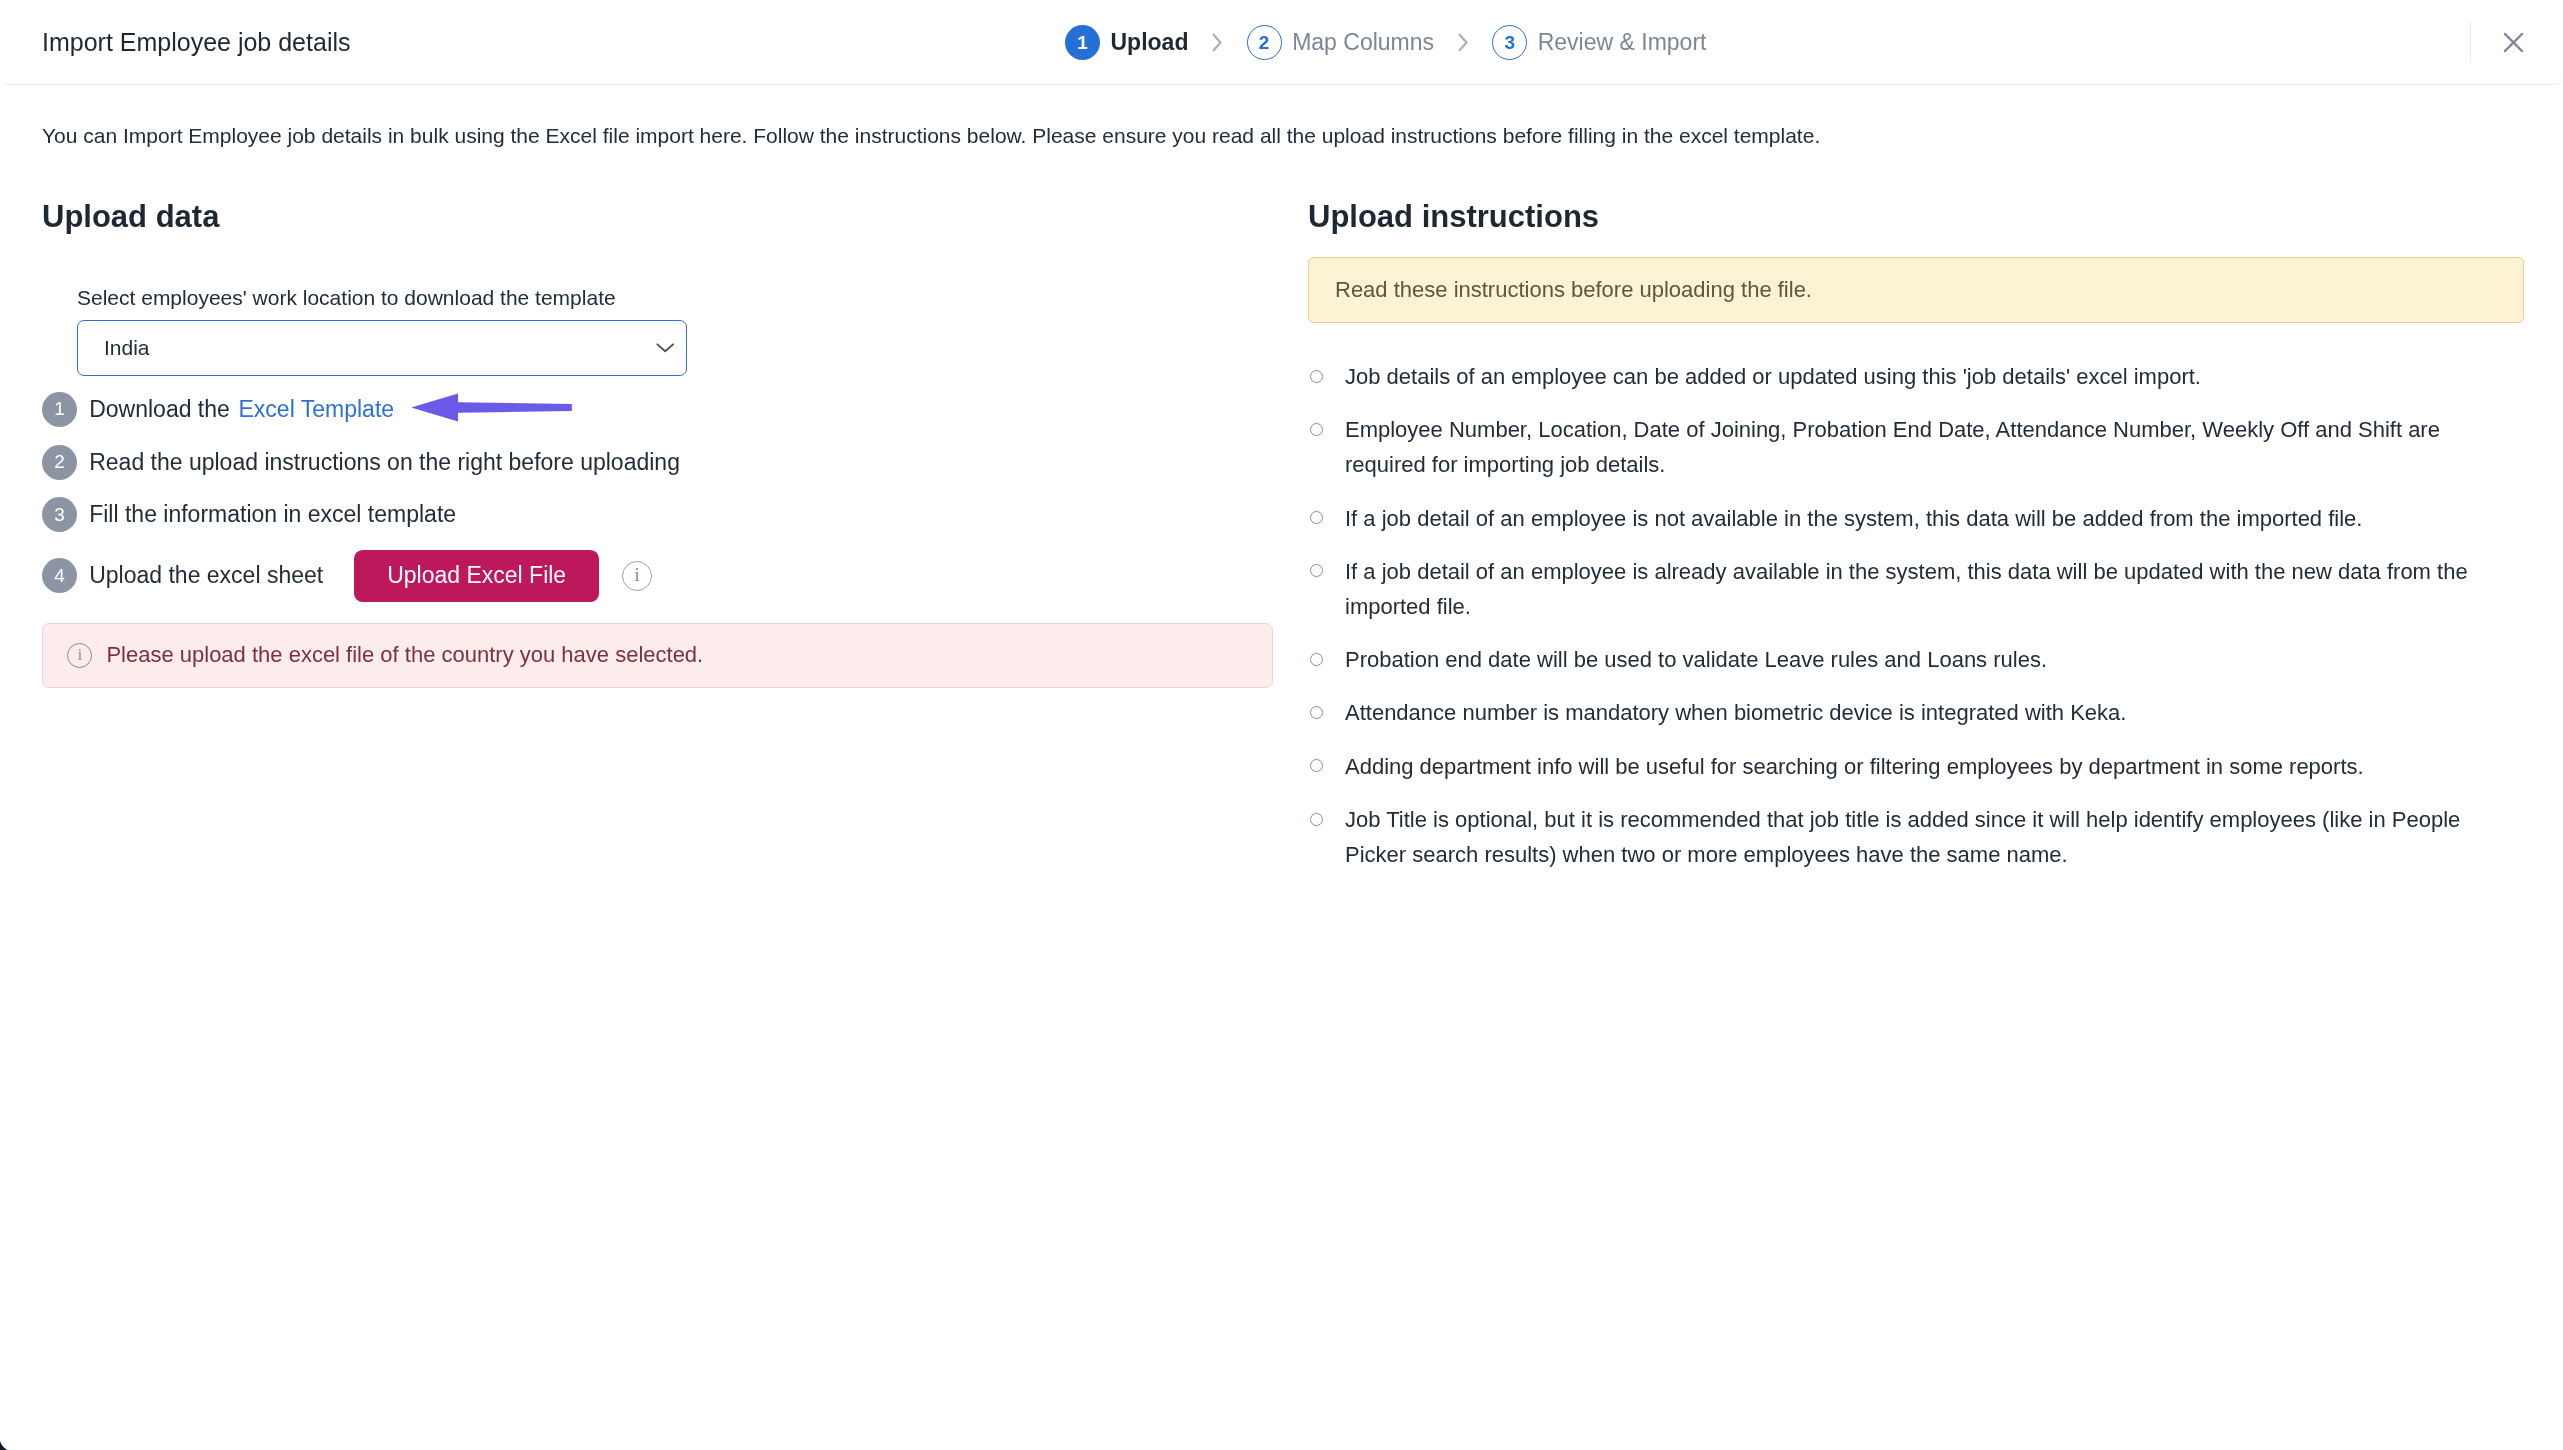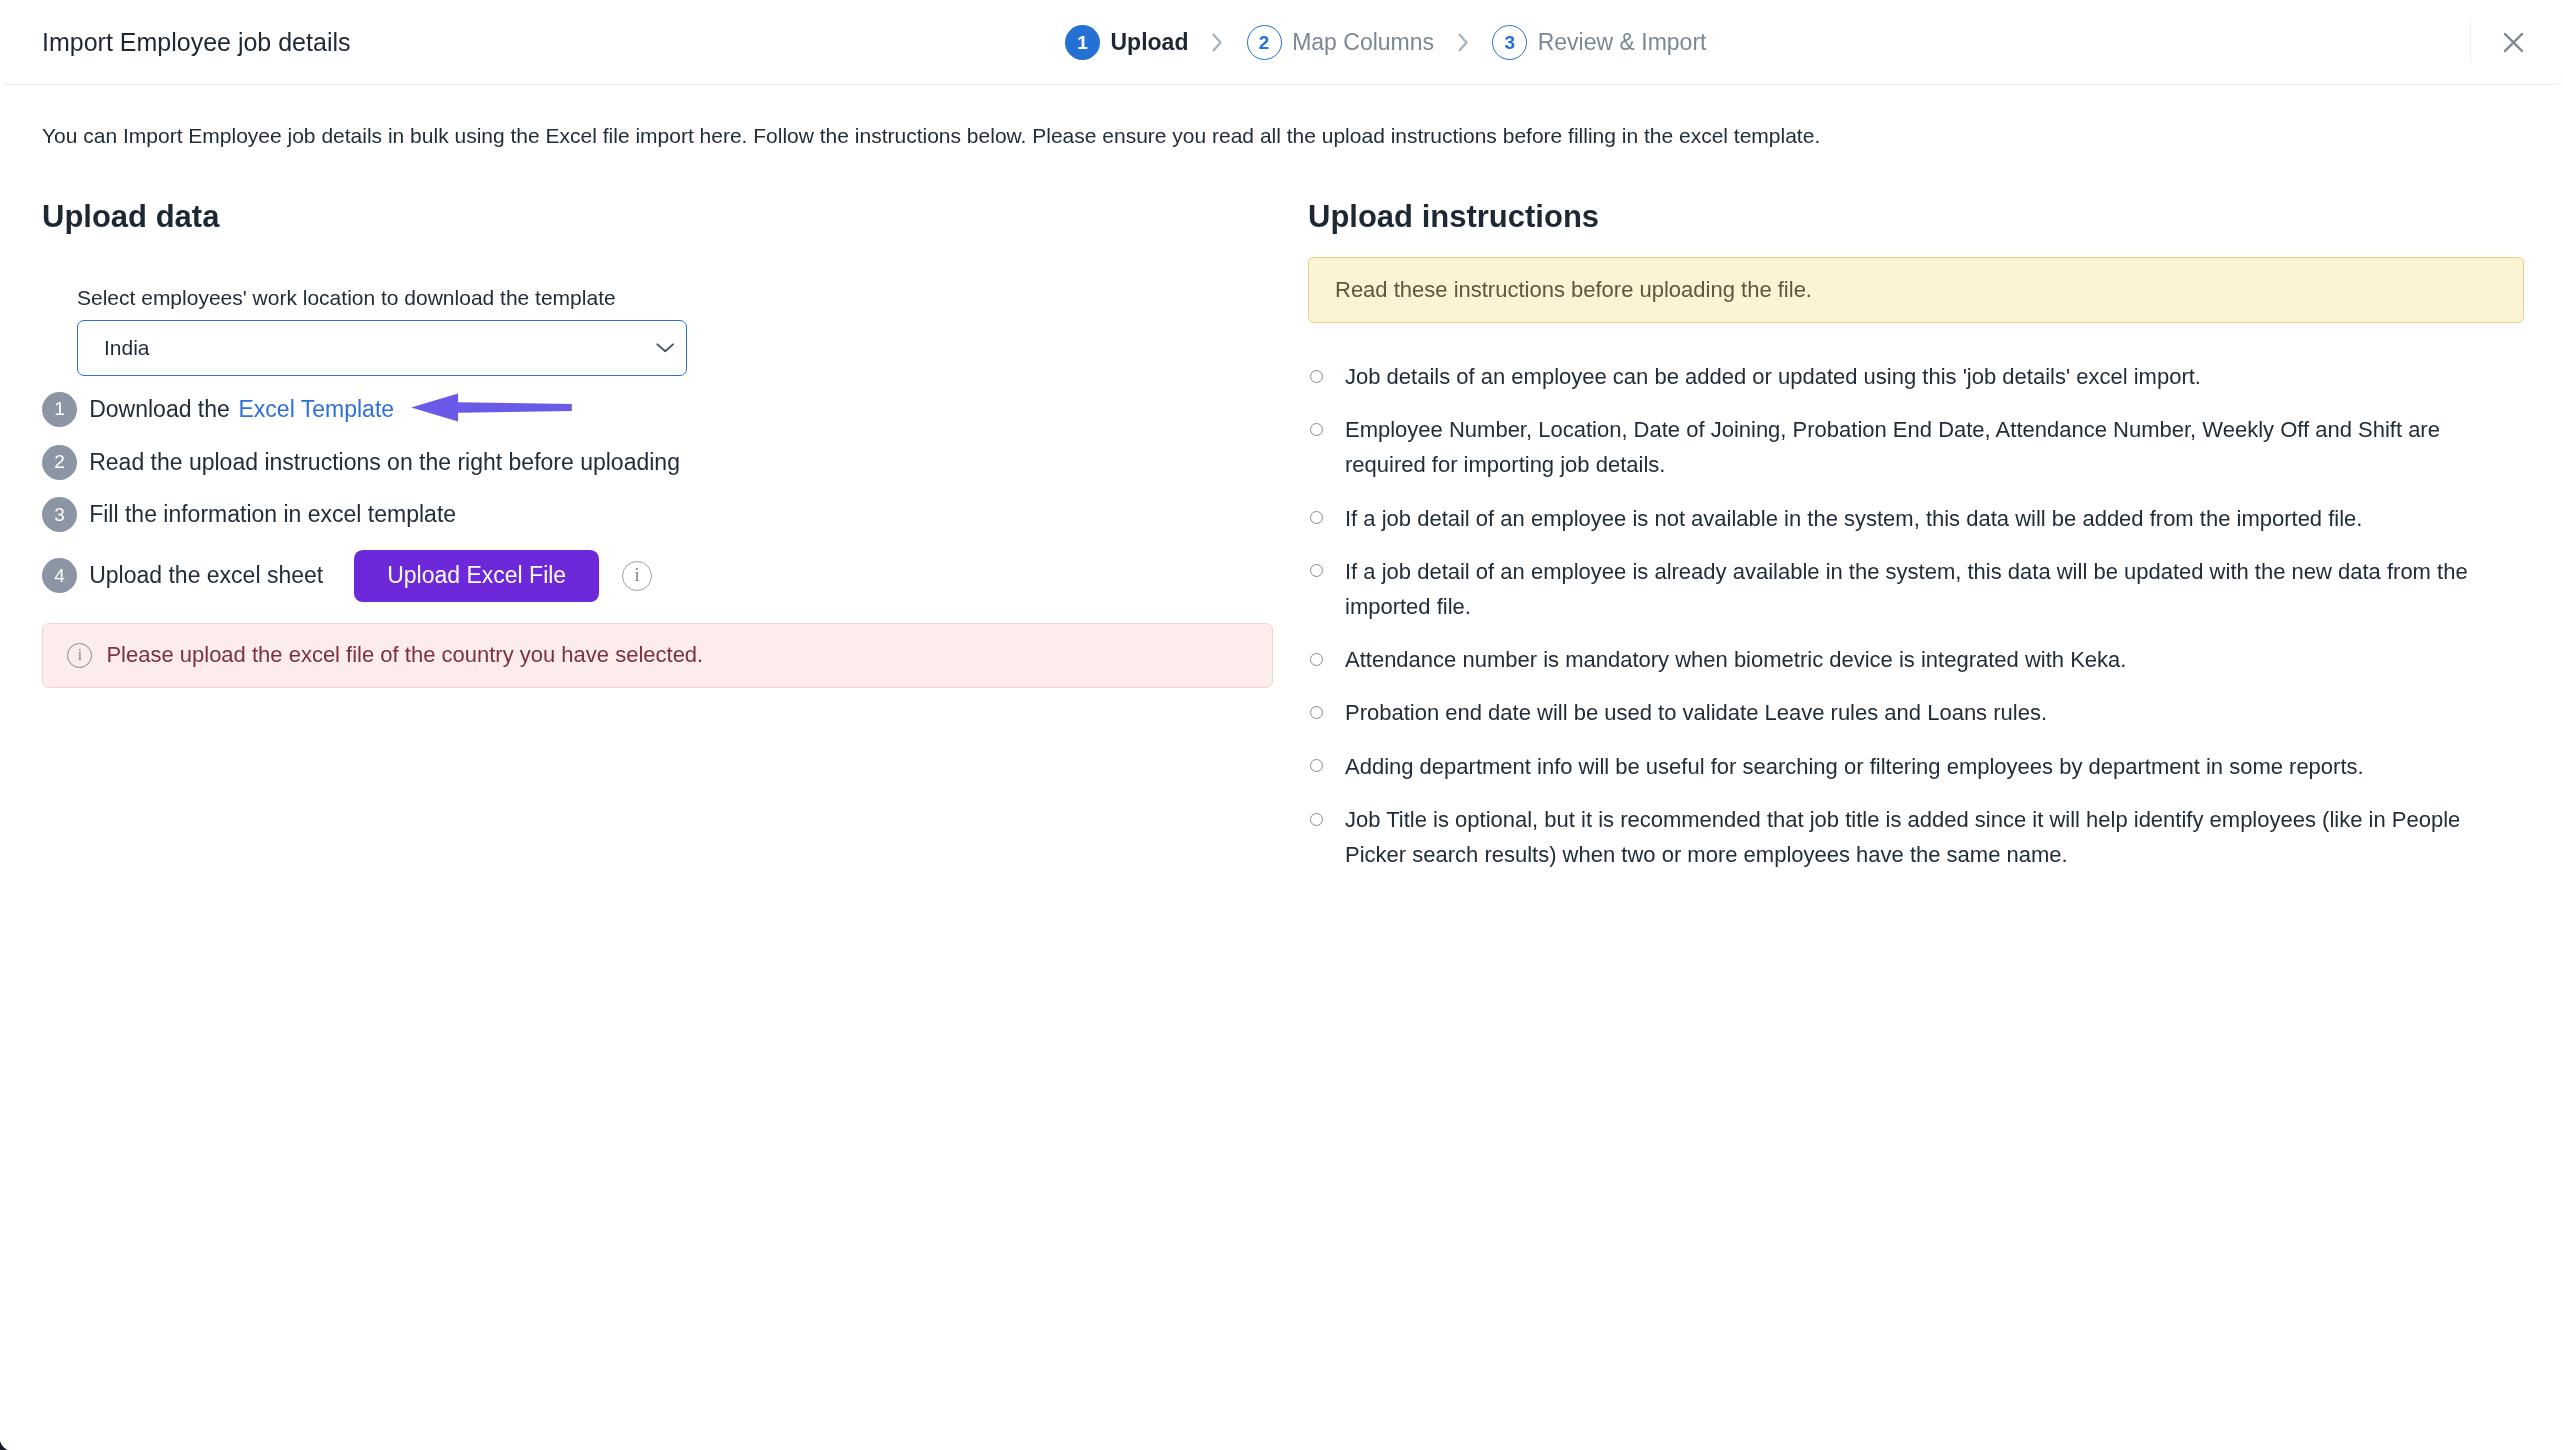--- a/index.html
+++ b/index.html
@@ -67,21 +67,21 @@
   .num-badge {
     width:35px; height:35px; border-radius:50%; background:#8b95a3;
     color:#ffffff; font-size:19px; display:flex; align-items:center;
     justify-content:center; flex-shrink:0;
   }
   .step-text { margin-left:12.2px; font-size:23px; color:#222d3a; }
   .tmpl-link { margin-left:8.7px; font-size:23px; color:#2e6fd8; text-decoration:none; cursor:pointer; }
   .annot-arrow { margin-left:17.4px; display:block; }
   .upload-btn {
     margin-left:31px; height:52px; padding:0 33px; border:none; border-radius:8.7px;
-    background:#6d28d9; color:#ffffff; font-size:23px;
+    background:#be185d; color:#ffffff; font-size:23px;
     font-family:"Liberation Sans", sans-serif; cursor:pointer;
   }
   .info-circle {
     margin-left:23px; width:30px; height:30px; border-radius:50%;
     border:1.7px solid #99a2ae; color:#7b8594;
     font-family:"Liberation Serif", serif; font-size:18.3px;
     display:flex; align-items:center; justify-content:center; flex-shrink:0;
   }
 
   .warning-box {
@@ -233,28 +233,28 @@
       <li>
         <span class="bullet-ring"></span>
         <span>If a job detail of an employee is not available in the system, this data will be added from the imported file.</span>
       </li>
       <li>
         <span class="bullet-ring"></span>
         <span>If a job detail of an employee is already available in the system, this data will be updated with the new data from the imported file.</span>
       </li>
       <li>
         <span class="bullet-ring"></span>
+        <span>Probation end date will be used to validate Leave rules and Loans rules.</span>
+      </li>
+      <li>
+        <span class="bullet-ring"></span>
         <span>Attendance number is mandatory when biometric device is integrated with Keka.</span>
       </li>
       <li>
         <span class="bullet-ring"></span>
-        <span>Probation end date will be used to validate Leave rules and Loans rules.</span>
-      </li>
-      <li>
-        <span class="bullet-ring"></span>
         <span>Adding department info will be useful for searching or filtering employees by department in some reports.</span>
       </li>
       <li>
         <span class="bullet-ring"></span>
         <span>Job Title is optional, but it is recommended that job title is added since it will help identify employees (like in People Picker search results) when two or more employees have the same name.</span>
       </li>
     </ul>
   </div>
 </div>
 

